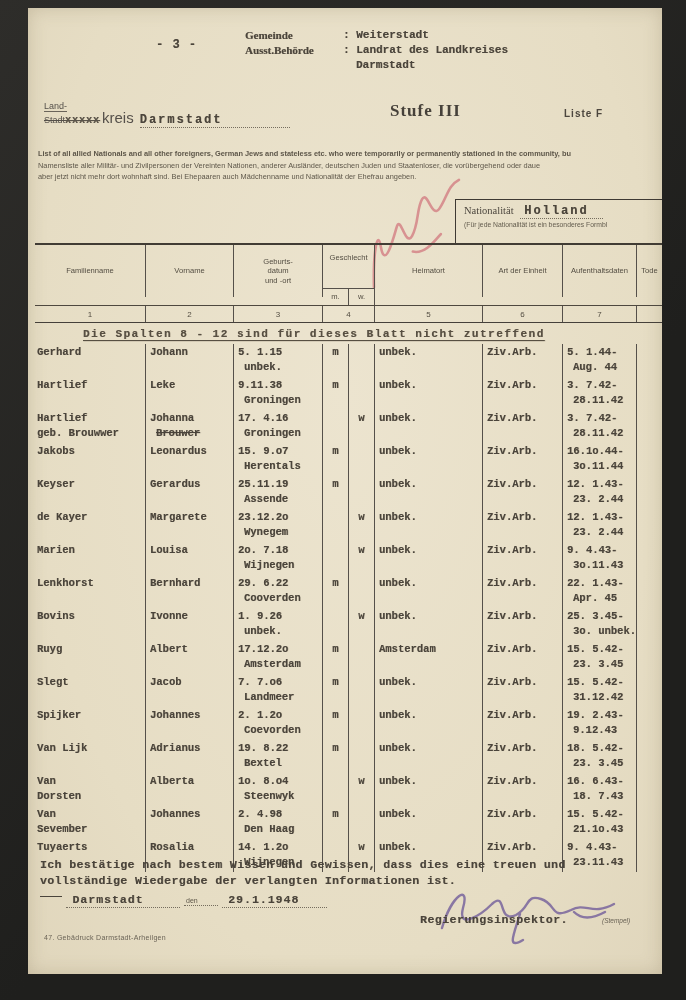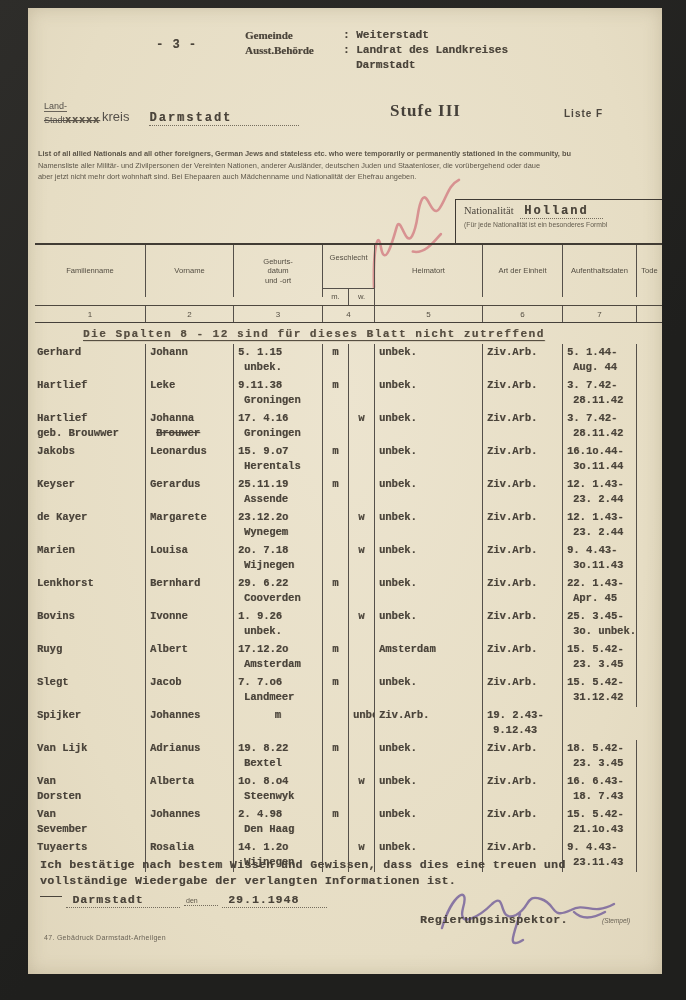--- a/index.html
+++ b/index.html
@@ -16,21 +16,21 @@
   
   .pagenum{left:128px;top:30px;font-size:12px;letter-spacing:1px;}
   .gemeinde-block{left:217px;top:20px;font-size:11px;line-height:15px;}
   .gb-row{display:flex;}
   .gb-label{width:98px;font-family:Liberation Serif, serif;}
   .gb-val2{margin-left:111px;}
   .landkreis{left:16px;top:93px;}
   .lk-left{display:inline-block;vertical-align:top;font-size:9px;color:#55504a;}
   .lk-land{border-bottom:1px solid #6a645a;display:inline-block;}
   .lk-stadt{text-decoration:line-through;display:inline-block;margin-top:3px;}
-  .lk-kreis{display:inline-block;font-size:13px;color:#55504a;margin:8px 16px 0 2px;}
+  .lk-kreis{display:inline-block;font-size:15px;color:#55504a;margin:8px 2px 0 2px;}
   .lk-value{display:inline-block;font-size:12px;letter-spacing:2px;border-bottom:1px dotted #756d5e;
             min-width:150px;margin-left:4px;}
   .lk-xxx{font-size:10px;text-decoration:line-through;letter-spacing:1px;color:#5a544a;}
   .stufe{left:362px;top:93px;font-family:"Liberation Serif",serif;font-size:17px;font-weight:bold;
          color:#46413a;letter-spacing:1px;}
   .liste{left:536px;top:100px;font-size:10px;font-weight:bold;color:#4c463e;letter-spacing:1px;}
   
   .intro{left:10px;top:140px;width:650px;font-size:7.4px;line-height:11.5px;color:#5d5649;
          white-space:nowrap;overflow:hidden;}
   .intro .en{font-weight:bold;}
@@ -514,20 +514,24 @@
               <div class="l1"></div>
             </div>
           </div>
           <div class="trow">
             <div class="cell c-fam">
               <div class="l1">Spijker</div>
             </div>
             <div class="cell c-vor">
               <div class="l1">Johannes</div>
             </div>
+            <div class="cell c-geb">
+              <div class="l1">2. 1.2o</div>
+              <div class="l2">Coevorden</div>
+            </div>
             <div class="cell c-m">
               <div class="l1">m</div>
             </div>
             <div class="cell c-w">
               <div class="l1"></div>
             </div>
             <div class="cell c-heimat">
               <div class="l1">unbek.</div>
             </div>
             <div class="cell c-einheit">

